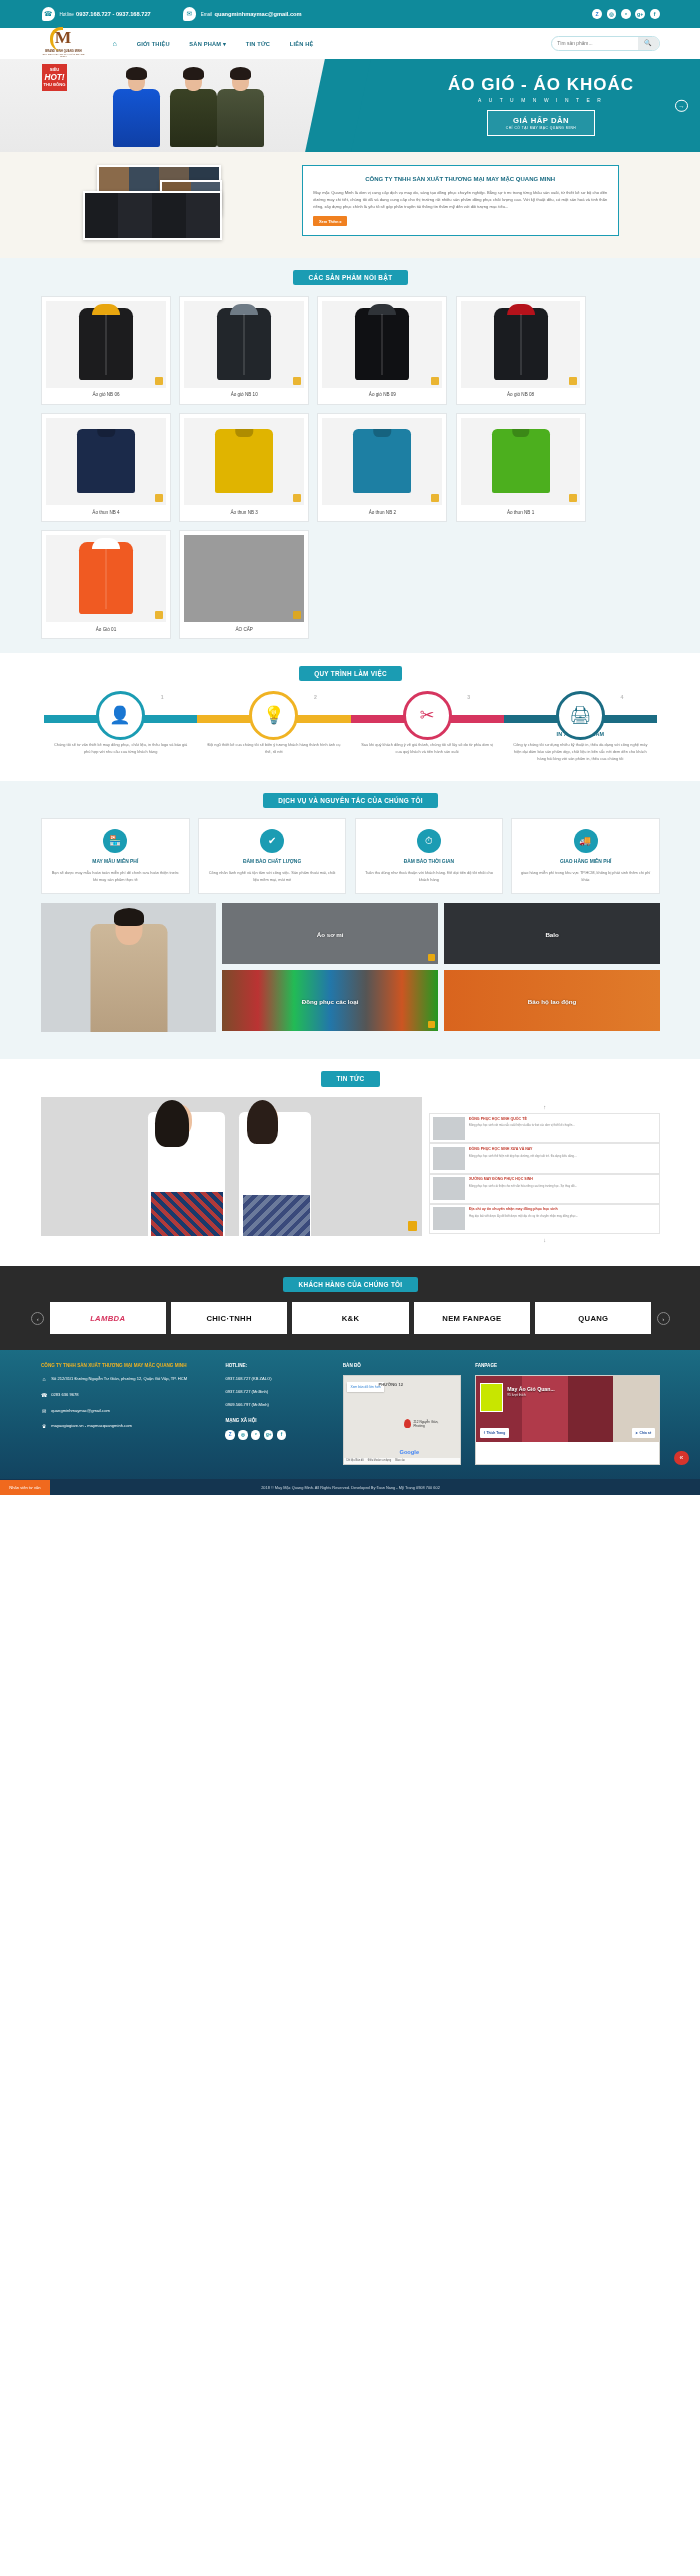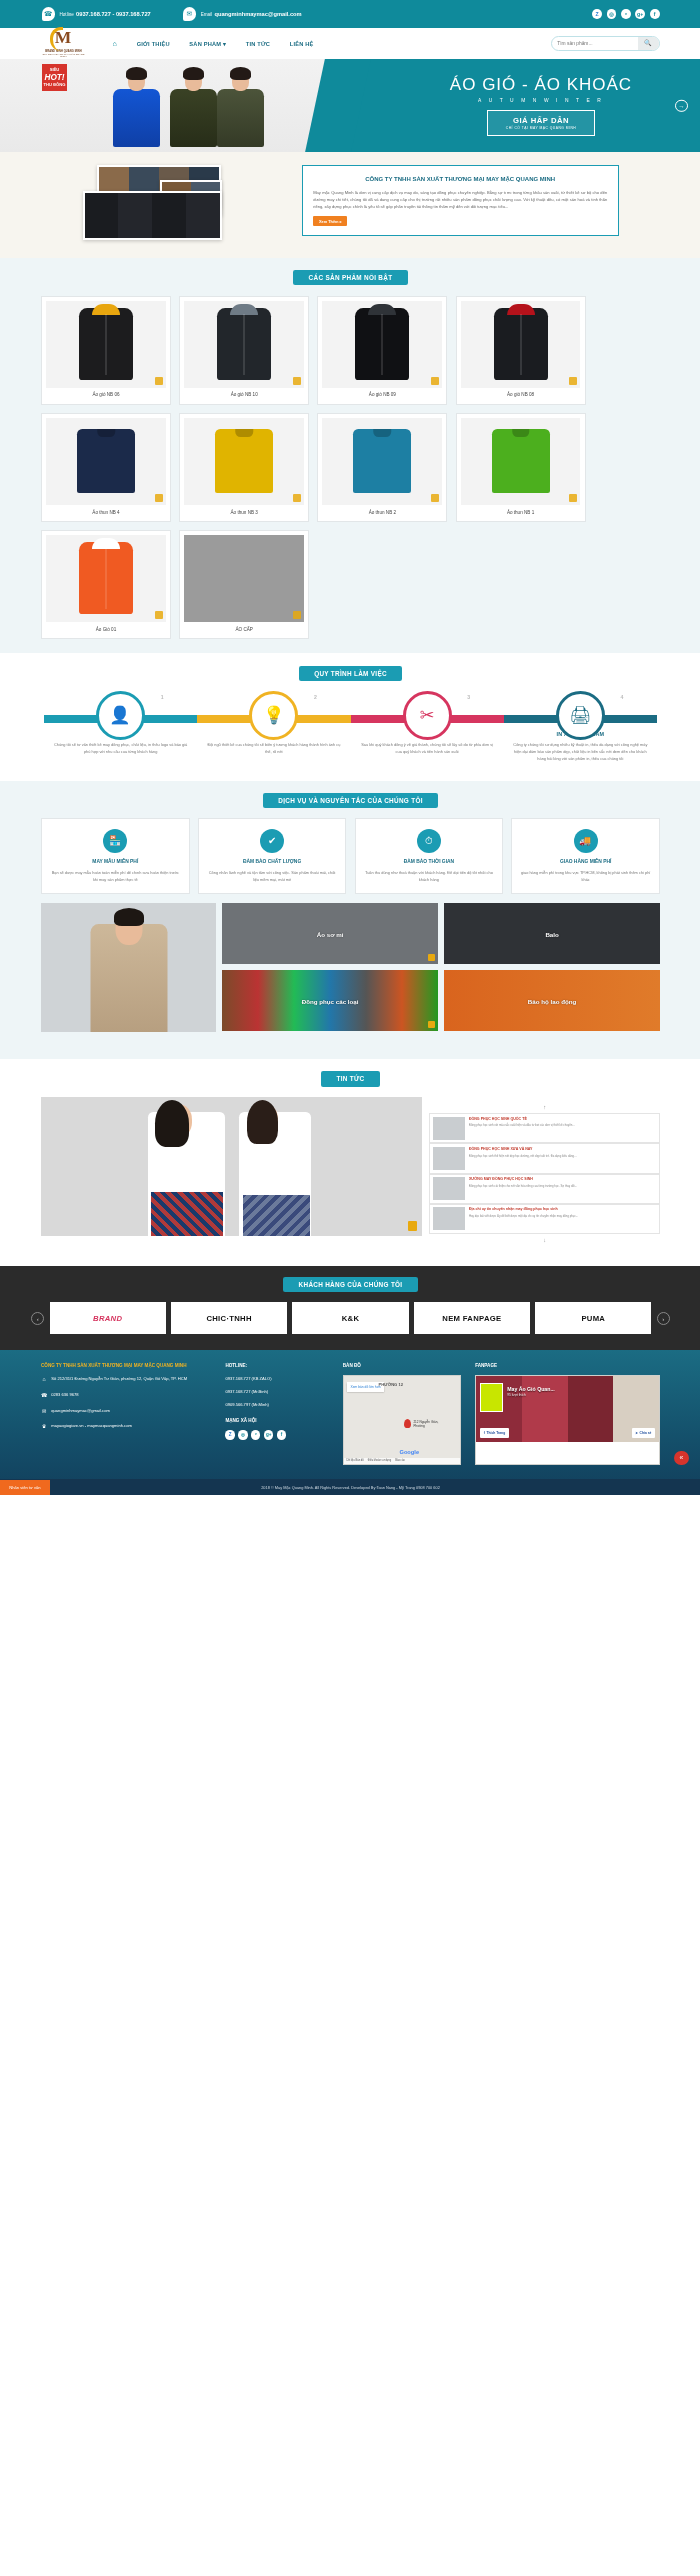--- a/index.html
+++ b/index.html
@@ -100,21 +100,21 @@
   .m2 { left: 155px; }
   .m2 .body { background: linear-gradient(#3a4225, #272d18); }
   .m3 { left: 202px; }
   .m3 .body { background: linear-gradient(#4c543a, #343a26); }
   .hero-right {
     position: absolute; right: 0; top: 0; width: 361px; height: 100%;
     display: flex; flex-direction: column; align-items: center; justify-content: center;
     color: #fff; padding-left: 41px;
   }
   .hero-title {
-    font-size: 17px; font-weight: 400; letter-spacing: 1px;
+    font-size: 17px; font-weight: 700; letter-spacing: 1px;
     font-family: "Liberation Sans Narrow", "Liberation Sans", sans-serif;
   }
   .hero-sub { font-size: 4.9px; letter-spacing: 3.1px; margin-top: 3.1px; }
   .hero-btn {
     margin-top: 7.2px; border: 1px solid #fff; padding: 4.6px 17.5px; text-align: center;
     background: rgba(255,255,255,.09); cursor: pointer;
   }
   .hero-btn .b1 { font-size: 7.7px; font-weight: 700; letter-spacing: 0.5px; }
   .hero-btn .b2 { font-size: 3.3px; letter-spacing: 0.5px; margin-top: 1.5px; }
   .hero-arrow {
@@ -671,25 +671,25 @@
       <div class="news-nav">↓</div>
     </div>
   </div>
 </div>
 
 <div class="partners">
   <div class="sec-title-wrap"><span class="sec-title">KHÁCH HÀNG CỦA CHÚNG TÔI</span></div>
   <div class="part-row">
     <div class="part-arrow">‹</div>
     <div class="part-track" id="partner-track">
-        <div class="part-logo pink">BRAND</div>
+        <div class="part-logo pink">LAMBDA</div>
         <div class="part-logo">CHIC·TNHH</div>
         <div class="part-logo">K&amp;K</div>
         <div class="part-logo">NEM FANPAGE</div>
-        <div class="part-logo">PUMA</div>
+        <div class="part-logo">QUANG</div>
       </div>
     <div class="part-arrow">›</div>
   </div>
 </div>
 
 <footer>
   <div class="f-row">
     <div class="f-col c-a">
       <div class="f-title">CÔNG TY TNHH SẢN XUẤT THƯƠNG MẠI MAY MẶC QUANG MINH</div>
       <div class="f-line">

